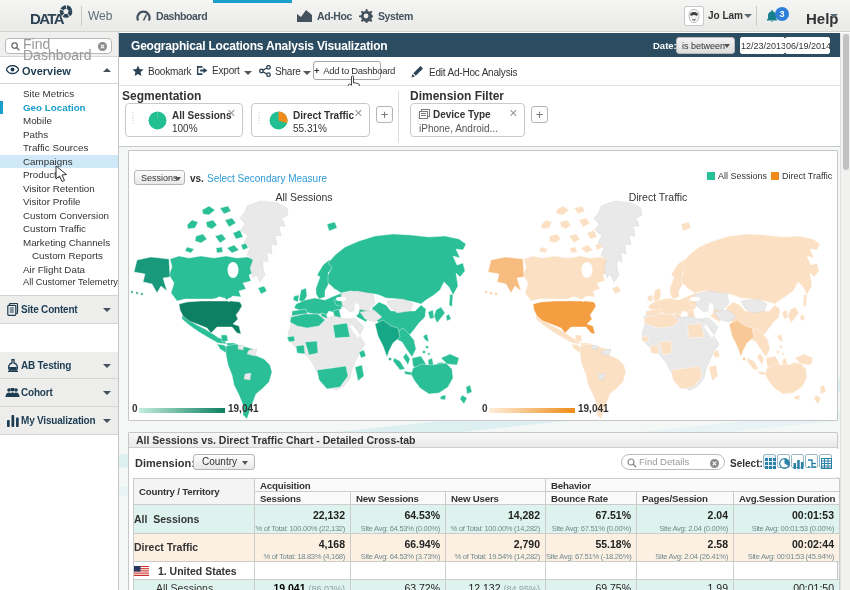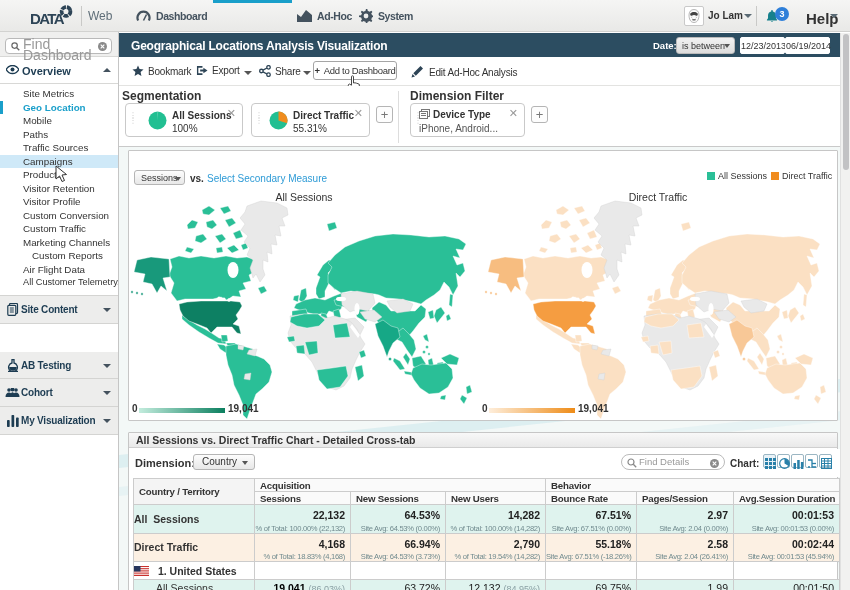--- a/index.html
+++ b/index.html
@@ -44,21 +44,21 @@
 #titlebar .title{position:absolute;left:12px;top:5.5px;font-size:12px;font-weight:bold;color:#fff;letter-spacing:-0.2px;}
 #datelbl{position:absolute;left:534px;top:7px;font-size:9.5px;font-weight:bold;color:#fff;}
 #datesel{position:absolute;left:557px;top:3.5px;width:59px;height:17px;background:linear-gradient(#f2f2f2,#ddd);border:1px solid #bbb;border-radius:3px;font-size:9px;color:#333;line-height:16px;padding-left:5px;}
 #datesel:after{content:"";position:absolute;right:4px;top:6.5px;width:0;height:0;border-left:3.5px solid transparent;border-right:3.5px solid transparent;border-top:4px solid #555;}
 .dateinp{position:absolute;top:3.5px;width:45px;height:17px;background:#fff;border:1px solid #fff;border-radius:2px;font-size:9px;color:#333;line-height:16px;text-align:center;}
 #dash{position:absolute;left:667px;top:6px;color:#fff;font-size:10px;}
 
 
 #toolbar{left:119px;top:57px;width:721px;height:29px;background:#fff;border-bottom:1px solid #e3e3e1;}
 .tbitem{position:absolute;top:8px;font-size:10px;color:#333;letter-spacing:-0.2px;white-space:nowrap;}
-#addbtn{position:absolute;left:194px;top:4px;width:84px;height:19px;border:1px solid #a5a5a5;border-radius:3px;background:#fff;font-size:10px;color:#333;line-height:18px;text-align:center;white-space:nowrap;letter-spacing:-0.3px;font-size:9.5px !important;}
+#addbtn{position:absolute;left:194px;top:4px;width:68px;height:19px;border:1px solid #a5a5a5;border-radius:3px;background:#fff;font-size:10px;color:#333;line-height:18px;text-align:center;white-space:nowrap;letter-spacing:-0.3px;font-size:9.5px !important;}
 
 
 #filters{left:119px;top:86px;width:721px;height:61px;background:#fff;border-bottom:1px solid #c9c9c9;}
 .flabel{position:absolute;top:3px;font-size:12px;font-weight:bold;color:#333;}
 .fcard{position:absolute;top:17px;height:34px;background:#fff;border:1px solid #c9c9c9;border-radius:4px;}
 .fcard .x{position:absolute;right:6px;top:3px;font-size:11px;color:#999;}
 .plusbtn{position:absolute;top:20px;width:17px;height:17px;border:1px solid #b5b5b5;border-radius:3px;background:#fdfdfd;color:#777;font-size:13px;line-height:15px;text-align:center;}
 #fdivider{position:absolute;left:279px;top:5px;width:1px;height:52px;background:#ddd;}
 
 
@@ -465,21 +465,21 @@
       <div id="ctsearch">Find Details
         <svg style="position:absolute;left:5px;top:3px;" width="10" height="10" viewBox="0 0 10 10">
             <circle cx="4" cy="4" r="3" fill="none" stroke="#888" stroke-width="1.2"></circle>
             <line x1="6.3" y1="6.3" x2="9.2" y2="9.2" stroke="#888" stroke-width="1.3"></line>
           </svg>
         <svg style="position:absolute;right:5px;top:3.5px;" width="9" height="9" viewBox="0 0 9 9">
             <circle cx="4.5" cy="4.5" r="4.5" fill="#8a8a8a"></circle>
             <path d="M2.7,2.7 L6.3,6.3 M6.3,2.7 L2.7,6.3" stroke="#fff" stroke-width="1.1"></path>
           </svg>
       </div>
-      <div id="chartlbl">Chart:</div>
+      <div id="chartlbl">Select:</div>
       <div class="cbtn" style="left:634px;background:#e8f2f8;"><svg width="11" height="11" viewBox="0 0 11 11" style="margin:0.5px;">
             <g fill="#2980a9">
               <rect x="0" y="0" width="3" height="3"></rect>
               <rect x="4" y="0" width="3" height="3"></rect>
               <rect x="8" y="0" width="3" height="3"></rect>
               <rect x="0" y="4" width="3" height="3"></rect>
               <rect x="4" y="4" width="3" height="3"></rect>
               <rect x="8" y="4" width="3" height="3"></rect>
               <rect x="0" y="8" width="3" height="3"></rect>
               <rect x="4" y="8" width="3" height="3"></rect>
@@ -551,21 +551,21 @@
             </td>
         <td class="vcell cyan">
               <div class="v1">14,282</div>
               <div class="v2">% of Total: 100.00% (14,282)</div>
             </td>
         <td class="vcell cyan">
               <div class="v1">67.51%</div>
               <div class="v2">Site Avg: 67.51% (0.00%)</div>
             </td>
         <td class="vcell cyan">
-              <div class="v1">2.97</div>
+              <div class="v1">2.04</div>
               <div class="v2">Site Avg: 2.04 (0.00%)</div>
             </td>
         <td class="vcell cyan">
               <div class="v1">00:01:53</div>
               <div class="v2">Site Avg: 00:01:53 (0.00%)</div>
             </td>
       </tr>
       <tr style="height:24.5px;">
         <td class="rowlbl cream">Direct Traffic</td>
         <td class="vcell cream">

